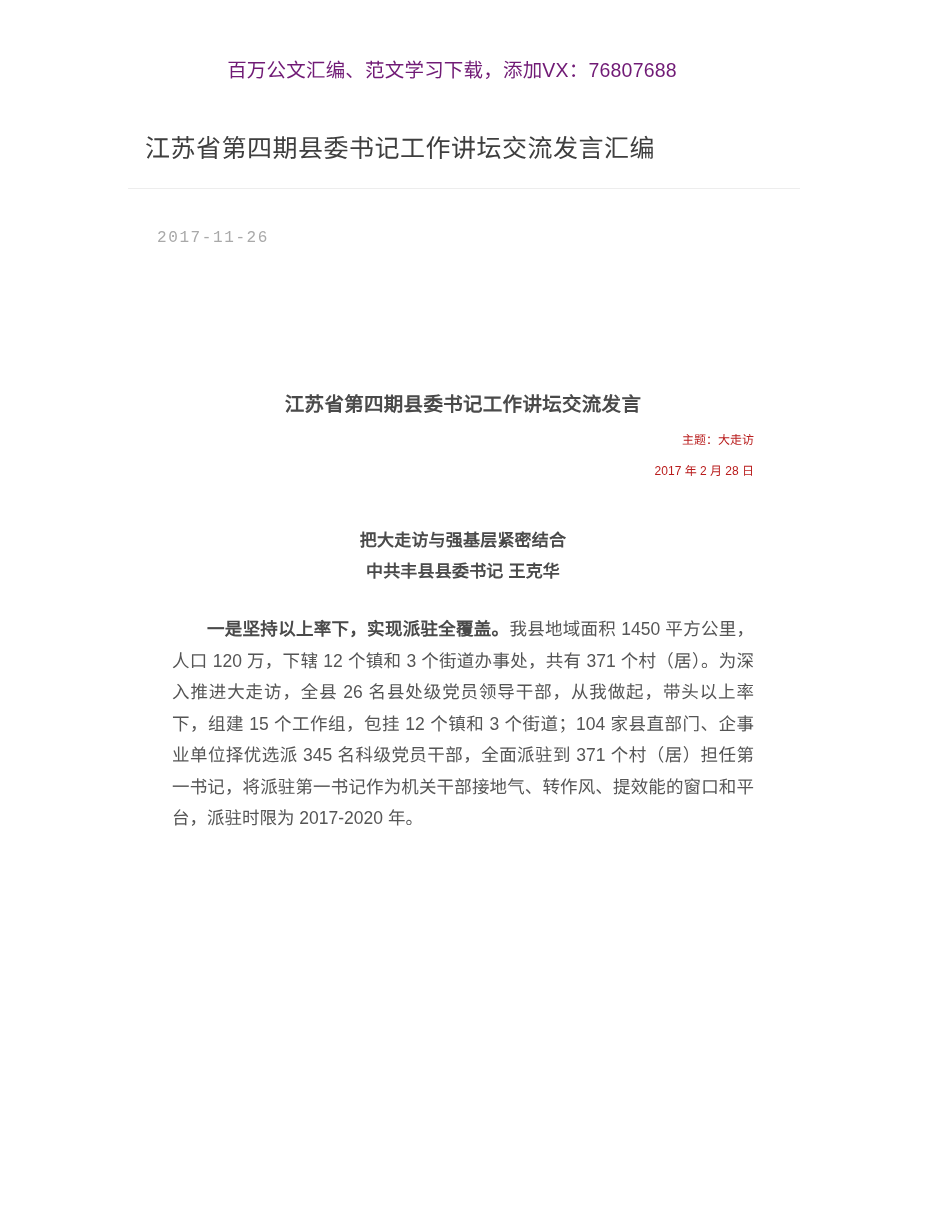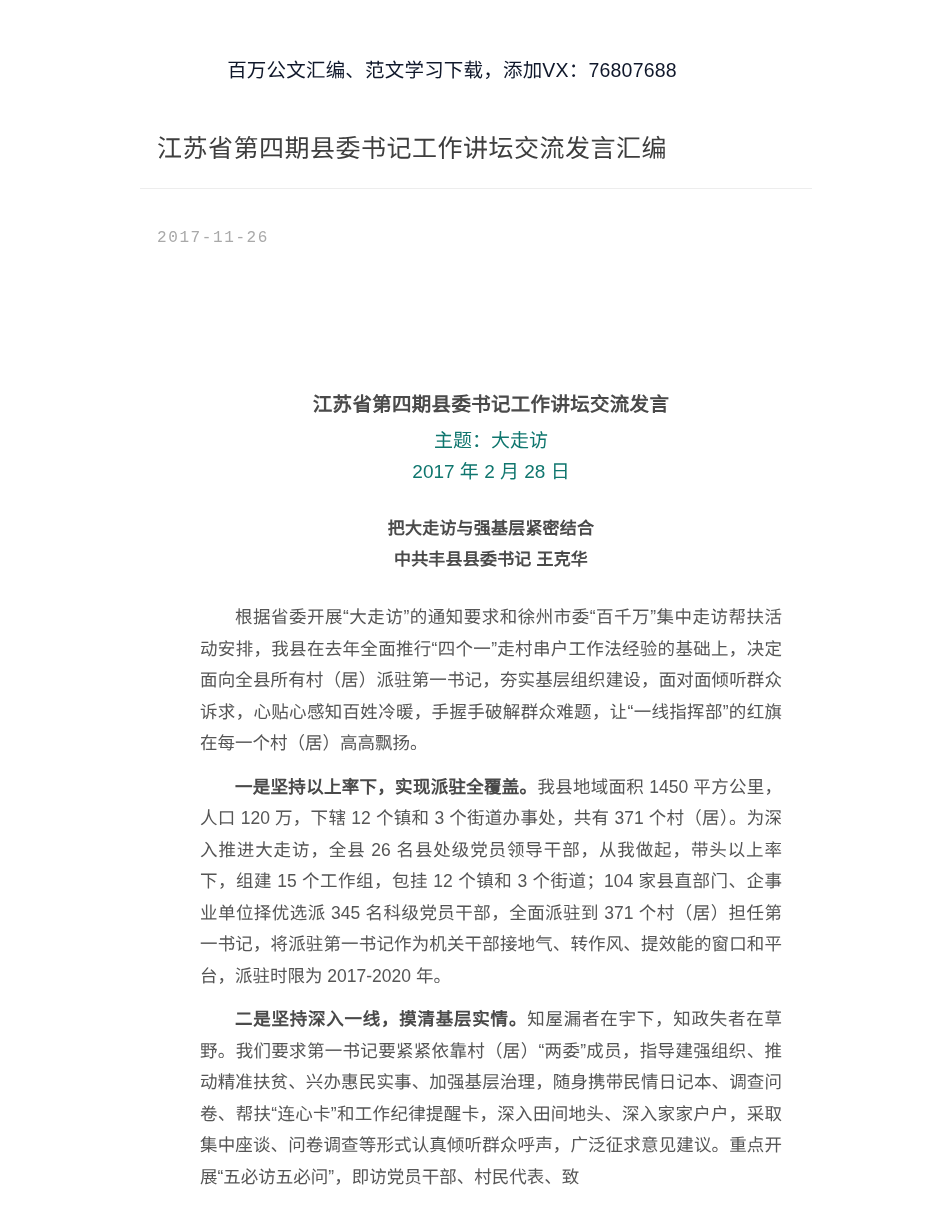--- a/index.html
+++ b/index.html
@@ -24,32 +24,32 @@
     box-sizing: border-box;
   }
 
   
   .promo-banner {
     position: absolute;
     left: 0;
     top: 56px;
     width: 904px;
     text-align: center;
-    color: #0f172a;
+    color: #701a75;
     font-size: 19.5px;
     line-height: 28px;
     font-weight: 400;
     letter-spacing: 0.2px;
     white-space: nowrap;
   }
 
   
   .article-head {
     position: absolute;
-    left: 140px;
+    left: 128px;
     top: 128px;
     width: 672px;
   }
   .article-title {
     font-size: 25px;
     line-height: 40px;
     color: #3e3e3e;
     font-weight: 400;
     letter-spacing: 0.5px;
     margin: 0;
@@ -70,52 +70,52 @@
     line-height: 24px;
     color: #a9a9a9;
     letter-spacing: 1.6px;
     font-weight: 400;
     font-family: Liberation Mono, monospace;
   }
 
   
   .doc {
     position: absolute;
-    left: 200px;
+    left: 172px;
     top: 388px;
     width: 582px;
   }
 
   .doc-title {
     text-align: center;
     font-size: 19.5px;
     line-height: 32px;
     font-weight: bold;
     color: #4a4a4a;
     letter-spacing: 0.3px;
   }
   .doc-subject,
   .doc-date {
-    text-align: center;
-    font-size: 19px;
+    text-align: right;
+    font-size: 12px;
     line-height: 31px;
-    color: #0f766e;
+    color: #b91c1c;
     font-weight: 400;
   }
   .doc-subject { margin-top: 5px; }
 
   .doc-headline {
     text-align: center;
     font-size: 17px;
     line-height: 31px;
     font-weight: bold;
     color: #4a4a4a;
     letter-spacing: 0.2px;
   }
-  .doc-headline.first { margin-top: 26px; }
+  .doc-headline.first { margin-top: 38px; }
 
   .body-block { margin-top: 27px; }
 
   p.para {
     margin: 0;
     font-size: 17.5px;
     line-height: 31.5px;
     color: #555555;
     text-align: justify;
     text-justify: inter-ideograph;
@@ -151,28 +151,22 @@
     <div class="doc-subject">主题：大走访</div>
 
     <div class="doc-date">2017 年 2 月 28 日</div>
 
     <div class="doc-headline first">把大走访与强基层紧密结合</div>
 
     <div class="doc-headline">中共丰县县委书记  王克华</div>
 
     <div class="body-block">
 
-      <p class="para">
-        <span class="lead"></span><span>根据省委开展“大走访”的通知要求和徐州市委“百千万”集中走访帮扶活动安排，我县在去年全面推行“四个一”走村串户工作法经验的基础上，决定面向全县所有村（居）派驻第一书记，夯实基层组织建设，面对面倾听群众诉求，心贴心感知百姓冷暖，手握手破解群众难题，让“一线指挥部”的红旗在每一个村（居）高高飘扬。</span>
-      </p>
 
       <p class="para">
         <span class="lead">一是坚持以上率下，实现派驻全覆盖。</span><span>我县地域面积 1450 平方公里，人口 120 万，下辖 12 个镇和 3 个街道办事处，共有 371 个村（居）。为深入推进大走访，全县 26 名县处级党员领导干部，从我做起，带头以上率下，组建 15 个工作组，包挂 12 个镇和 3 个街道；104 家县直部门、企事业单位择优选派 345 名科级党员干部，全面派驻到 371 个村（居）担任第一书记，将派驻第一书记作为机关干部接地气、转作风、提效能的窗口和平台，派驻时限为 2017-2020 年。</span>
       </p>
 
-      <p class="para">
-        <span class="lead">二是坚持深入一线，摸清基层实情。</span><span>知屋漏者在宇下，知政失者在草野。我们要求第一书记要紧紧依靠村（居）“两委”成员，指导建强组织、推动精准扶贫、兴办惠民实事、加强基层治理，随身携带民情日记本、调查问卷、帮扶“连心卡”和工作纪律提醒卡，深入田间地头、深入家家户户，采取集中座谈、问卷调查等形式认真倾听群众呼声，广泛征求意见建议。重点开展“五必访五必问”，即访党员干部、村民代表、致</span>
-      </p>
 
     </div>
   </div>
 
 </div>
 
 </body></html>

